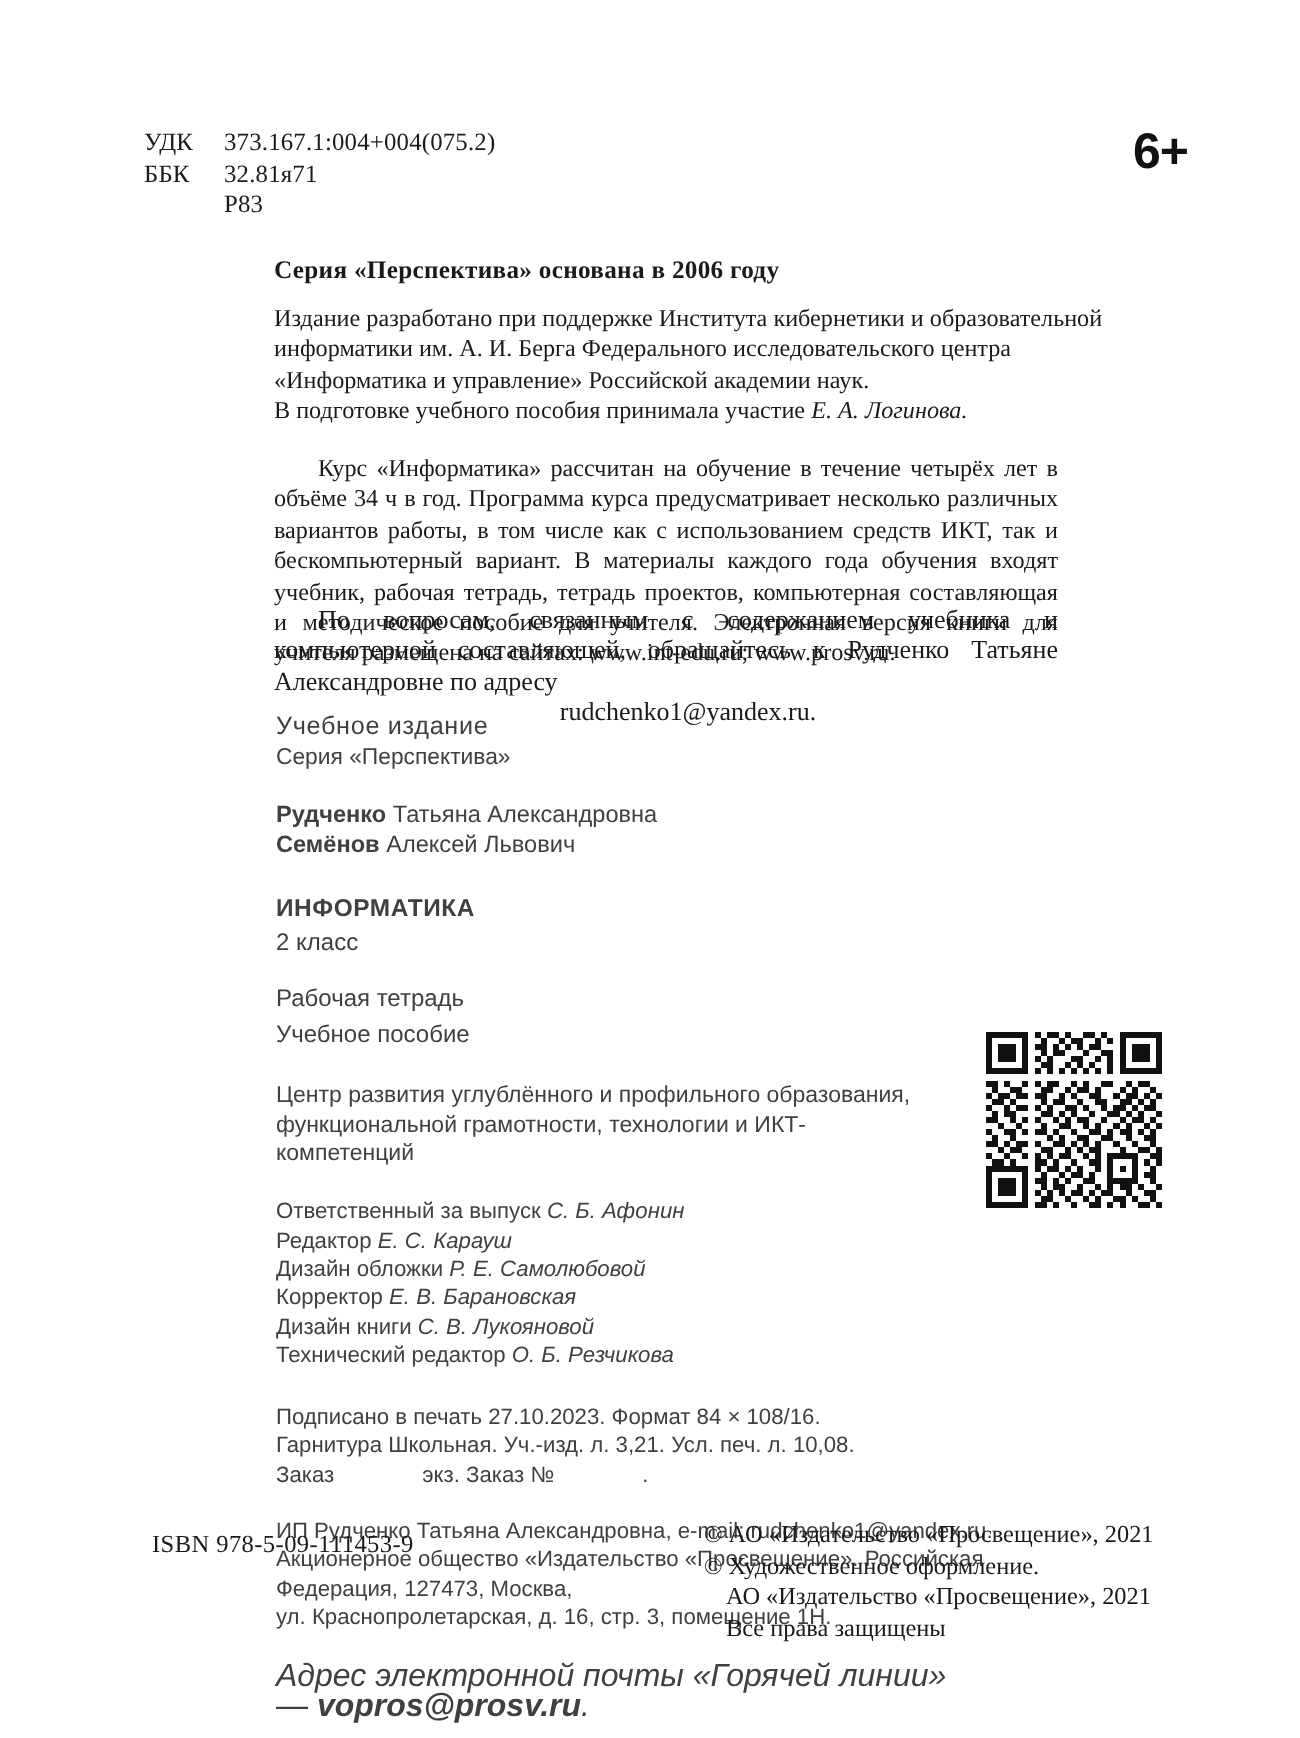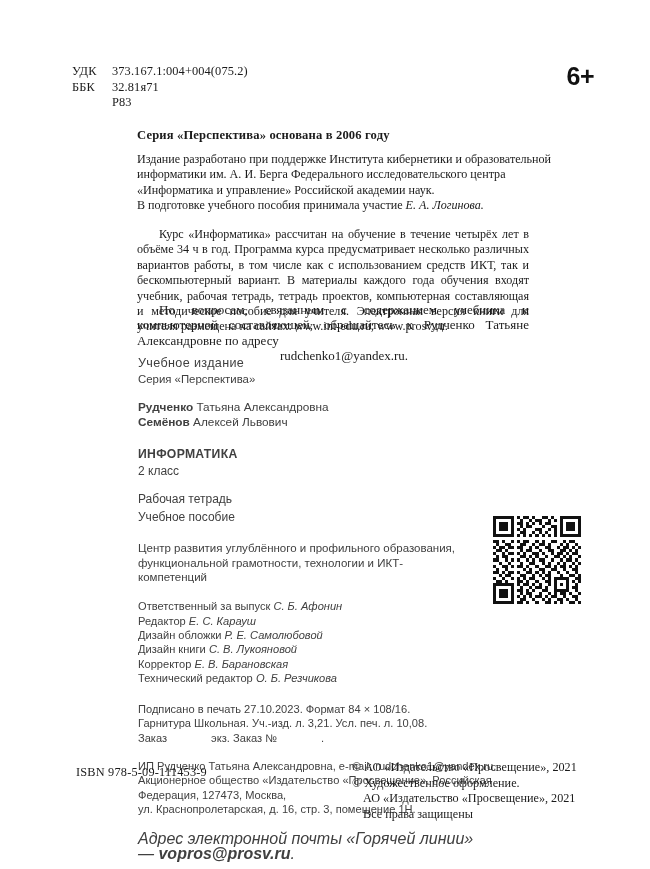--- a/index.html
+++ b/index.html
@@ -290,22 +290,22 @@
 
     <div class="center-note">
       <div>Центр развития углублённого и профильного образования,</div>
       <div>функциональной грамотности, технологии и ИКТ-компетенций</div>
     </div>
 
     <div class="credits">
       <div><span>Ответственный за выпуск </span><i>С. Б. Афонин</i></div>
       <div><span>Редактор </span><i>Е. С. Карауш</i></div>
       <div><span>Дизайн обложки </span><i>Р. Е. Самолюбовой</i></div>
+      <div><span>Корректор </span><i>Е. В. Барановская</i></div>
       <div><span>Дизайн книги </span><i>С. В. Лукояновой</i></div>
-      <div><span>Корректор </span><i>Е. В. Барановская</i></div>
       <div><span>Технический редактор </span><i>О. Б. Резчикова</i></div>
     </div>
 
     <div class="print-info">
       <div>Подписано в печать 27.10.2023. Формат 84 × 108/16.</div>
       <div>Гарнитура Школьная. Уч.-изд. л. 3,21. Усл. печ. л. 10,08.</div>
       <div class="tirazh-row"><span>Заказ</span><span class="gap1"></span><span>экз.</span>&nbsp;<span>Заказ №</span><span class="gap2"></span><span>.</span></div>
     </div>
 
     <div class="publisher-info">

